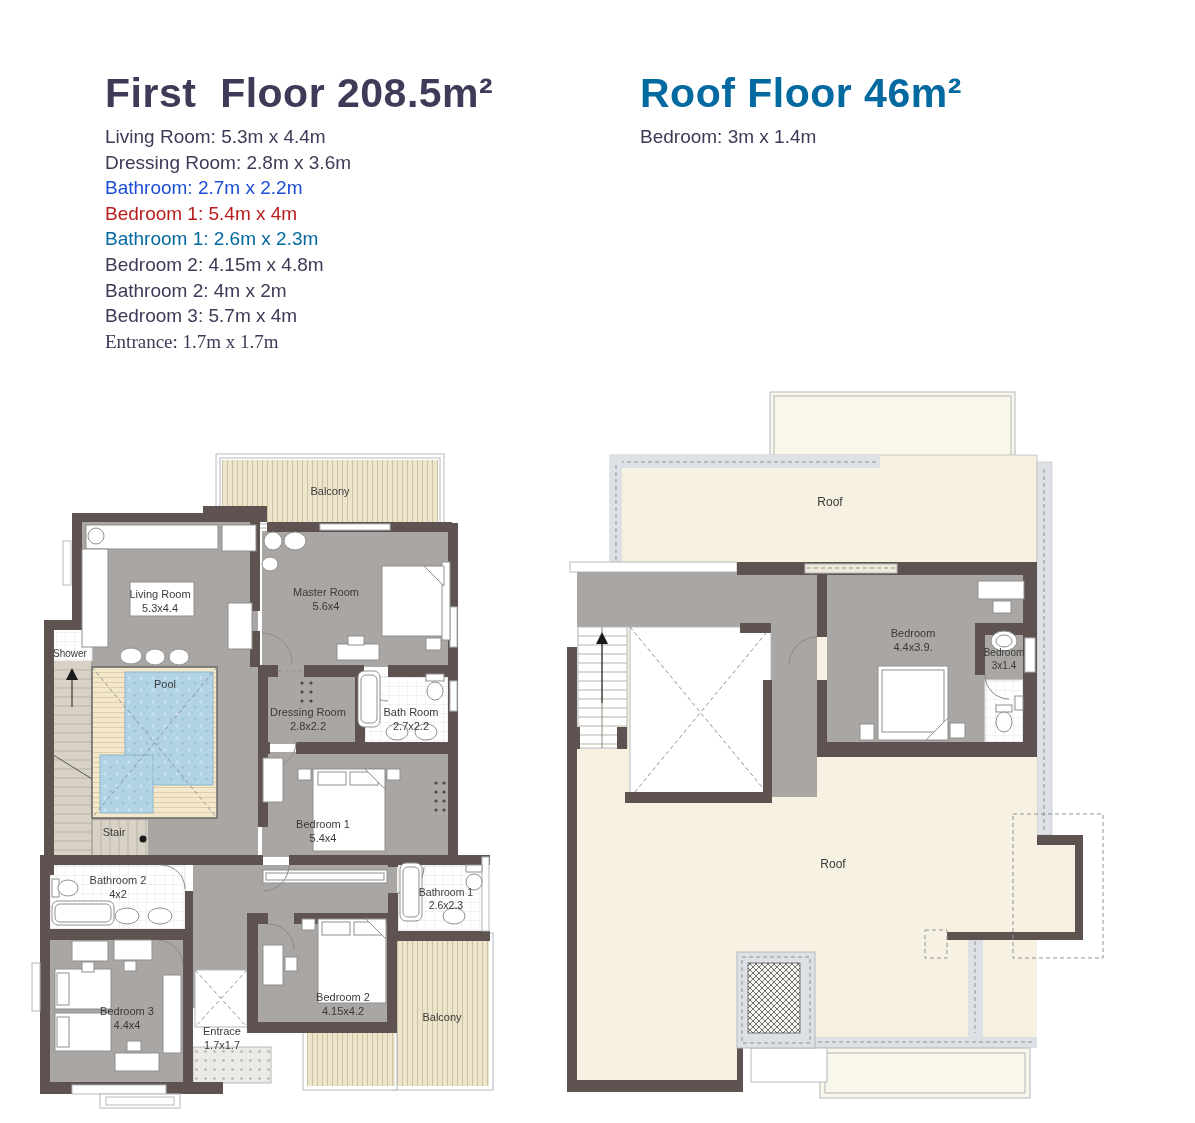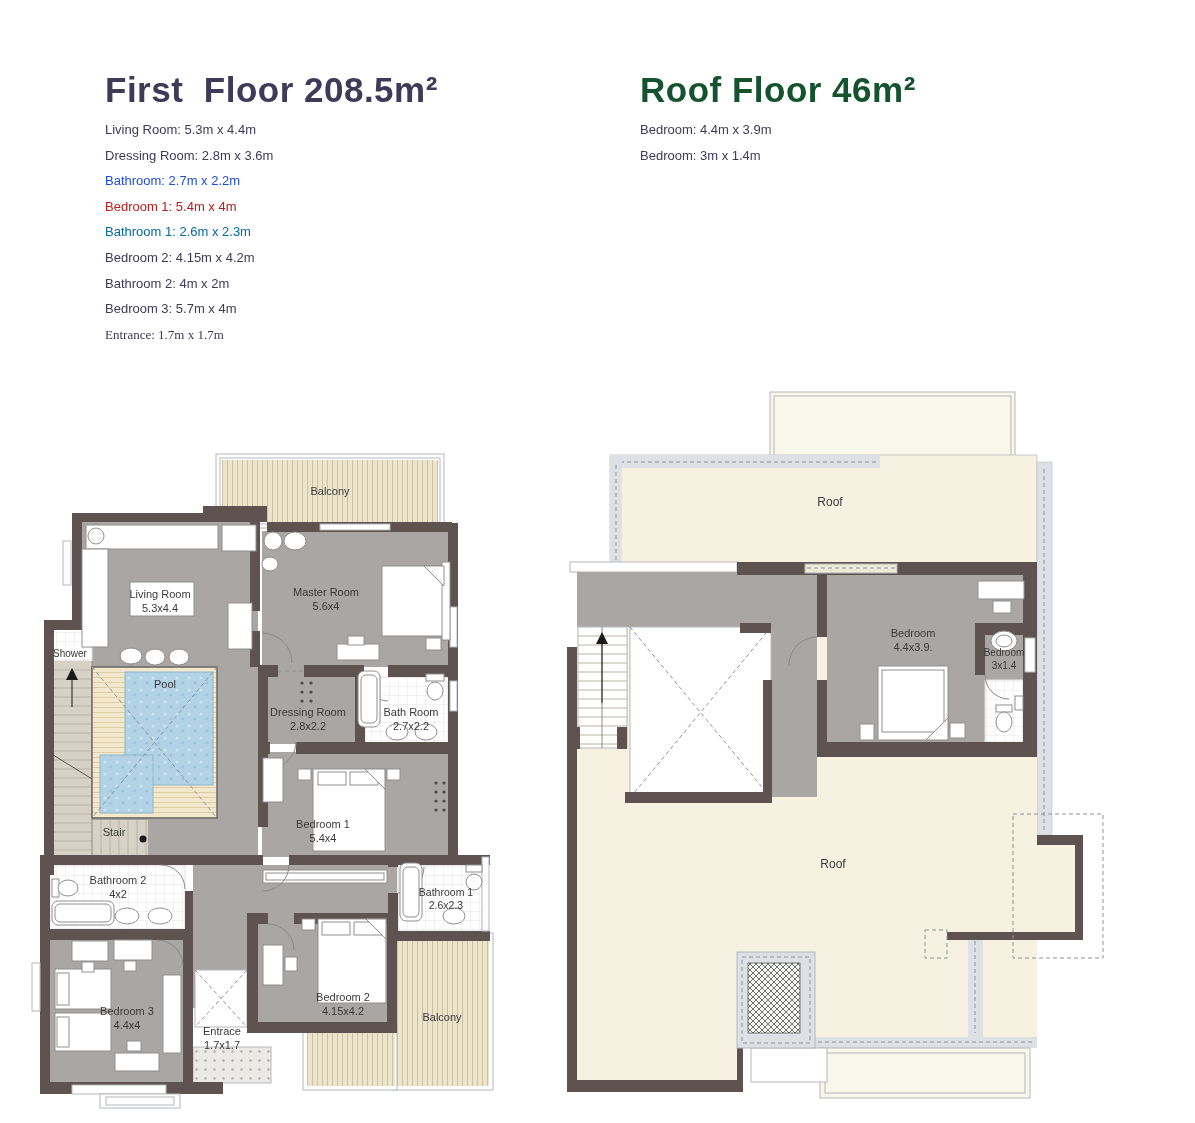--- a/index.html
+++ b/index.html
@@ -1,21 +1,21 @@
 <!DOCTYPE html>
 <html><head>
 <meta charset="utf-8">
 <style>
   html,body{margin:0;padding:0;background:#ffffff;}
   body{width:1195px;height:1123px;position:relative;overflow:hidden;
        font-family:"Liberation Sans",sans-serif;}
   .header-block{position:absolute;}
-  .header-block h1{margin:0 0 7px 0;font-size:35px;font-weight:bold;
+  .header-block h1{margin:0 0 7px 0;font-size:41px;font-weight:bold;
        letter-spacing:0.5px;white-space:pre-wrap;}
-  .dims div{font-size:13px;line-height:25.6px;}
+  .dims div{font-size:19px;line-height:25.6px;}
   .plan{position:absolute;}
   svg text{font-family:"Liberation Sans",sans-serif;}
 </style>
 </head>
 <body>
 
 <svg width="0" height="0" style="position:absolute" aria-hidden="true">
   <defs>
     <pattern id="balc" width="5" height="5" patternUnits="userSpaceOnUse">
       <rect width="5" height="5" fill="#ece4cb"></rect>
@@ -46,30 +46,29 @@
 </svg>
 
 <div class="header-block" style="left:105px;top:70px">
   <h1 style="color: rgb(62, 58, 87);">First  Floor 208.5m²</h1>
   <div class="dims">
       <div style="color: rgb(62, 58, 87);">Living Room: 5.3m x 4.4m</div>
       <div style="color: rgb(62, 58, 87);">Dressing Room: 2.8m x 3.6m</div>
       <div style="color: #1d4ed8;">Bathroom: 2.7m x 2.2m</div>
       <div style="color: #b91c1c;">Bedroom 1: 5.4m x 4m</div>
       <div style="color: #0369a1;">Bathroom 1: 2.6m x 2.3m</div>
-      <div style="color: rgb(62, 58, 87);">Bedroom 2: 4.15m x 4.2m</div>
+      <div style="color: rgb(62, 58, 87);">Bedroom 2: 4.15m x 4.8m</div>
       <div style="color: rgb(62, 58, 87);">Bathroom 2: 4m x 2m</div>
       <div style="color: rgb(62, 58, 87);">Bedroom 3: 5.7m x 4m</div>
       <div style="color: rgb(62, 58, 87); font-family: Liberation Serif, serif;">Entrance: 1.7m x 1.7m</div>
     </div>
 </div>
 <div class="header-block" style="left:640px;top:70px">
-  <h1 style="color: #14532d;">Roof Floor 46m²</h1>
+  <h1 style="color: #0369a1;">Roof Floor 46m²</h1>
   <div class="dims">
-      <div style="color: rgb(62, 58, 87);">Bedroom: 4.4m x 3.9m</div>
       <div style="color: rgb(62, 58, 87);">Bedroom: 3m x 1.4m</div>
     </div>
 </div>
 
 <div class="plan" style="left: 30px; top: 435px;"><svg width="500" height="688" viewBox="0 0 500 688">
       <rect x="186" y="19" width="228" height="74" fill="#ffffff" stroke="#b3b8bd" stroke-width="1" stroke-dasharray="null"></rect>
       <rect x="190" y="23" width="220" height="66" fill="none" stroke="#b3b8bd" stroke-width="1" stroke-dasharray="null"></rect>
       <rect x="192" y="25" width="216" height="62" fill="url(#balc)" stroke="none" stroke-width="1" stroke-dasharray="null"></rect>
       <rect x="52" y="87" width="176" height="143" fill="#a9a6a3" stroke="none" stroke-width="1" stroke-dasharray="null"></rect>
       <rect x="42" y="195" width="186" height="230" fill="#a9a6a3" stroke="none" stroke-width="1" stroke-dasharray="null"></rect>

